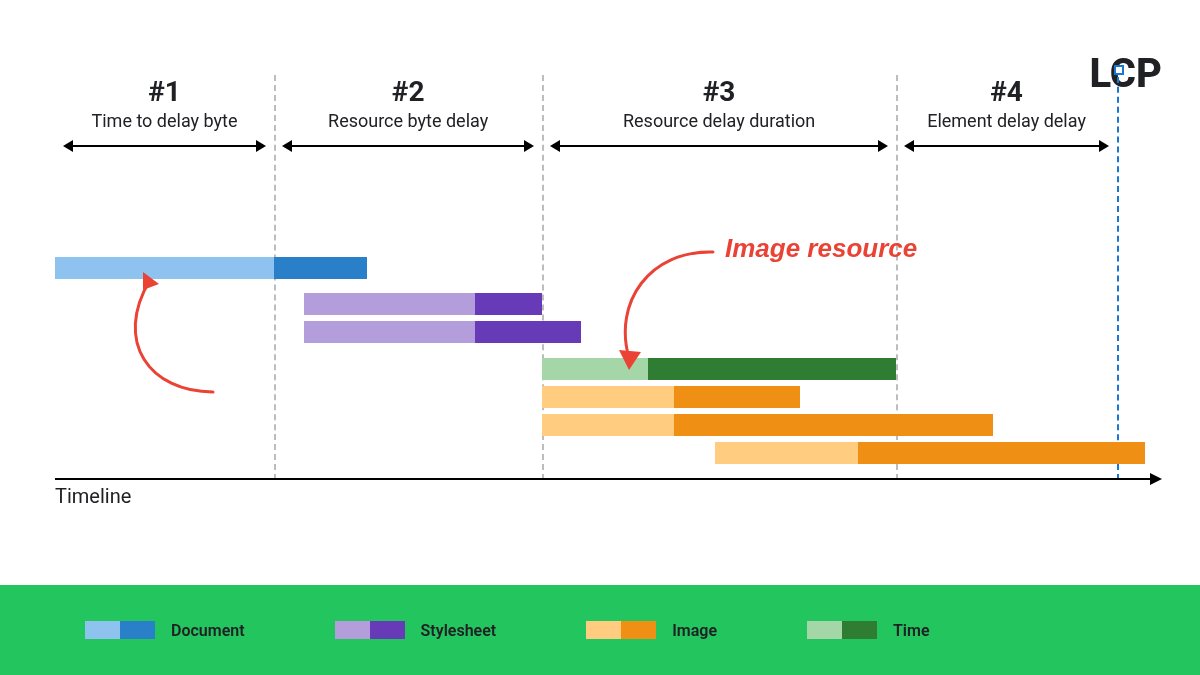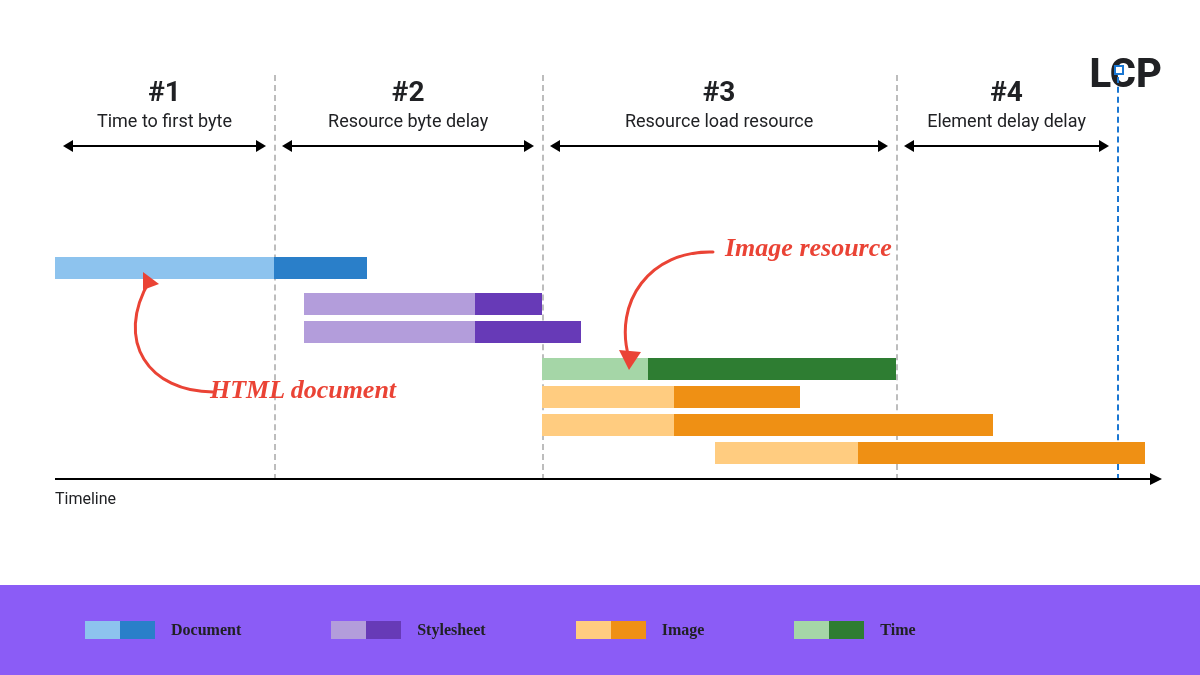--- a/index.html
+++ b/index.html
@@ -113,52 +113,51 @@
     position: absolute; right: -2px; top: -5px;
     width: 0; height: 0;
     border-top: 6px solid transparent;
     border-bottom: 6px solid transparent;
     border-left: 12px solid #000;
   }
   .axis-label {
     position: absolute;
     left: 0;
     bottom: 2px;
-    font-size: 16px;
+    font-size: 20px;
   }
 
   
   .anno {
     position: absolute;
     color: #ea4335;
     font-size: 26px;
     font-style: italic;
-    font-family: Liberation Serif, serif;
+    font-family: Liberation Sans, sans-serif;
     font-weight: 600;
     white-space: nowrap;
   }
   .anno-arrow path {
     stroke: #ea4335;
     stroke-width: 3;
     fill: none;
     stroke-linecap: round;
   }
   .anno-arrow .head { fill: #ea4335; stroke: none; }
 
   
   .legend {
     position: absolute;
     left: 0; right: 0; bottom: 0;
     height: 90px;
-    background: #8b5cf6;
+    background: #22c55e;
     display: flex;
     align-items: center;
     gap: 90px;
     padding-left: 85px;
-    font-family: Liberation Serif, serif;
   }
   .legend .item {
     display: flex; align-items: center; gap: 16px;
     font-size: 16px; font-weight: 600;
   }
   .legend .swatch {
     width: 70px; height: 18px; display: flex;
   }
   .legend .swatch span { width: 50%; height: 100%; }
 </style>
@@ -169,32 +168,32 @@
 
   <div class="lcp-label" style="right:38px; top:18px;margin-top:32px;">LCP</div>
 
   <div class="chart">
 
     <div class="lcp-line" id="lcp-line" style="left: 1062.15px;"></div>
 
     <div id="phases">
         <div class="phase" style="left: 0px; width: 219px;">
           <div class="num">#1</div>
-          <div class="lbl">Time to first byte</div>
+          <div class="lbl">Time to delay byte</div>
           <div class="arrow-line"></div>
         </div>
         <div class="phase" style="left: 219px; width: 268.275px;">
           <div class="num">#2</div>
           <div class="lbl">Resource byte delay</div>
           <div class="arrow-line"></div>
         </div>
         <div class="divider" style="left: 219px;"></div>
         <div class="phase" style="left: 487.275px; width: 353.685px;">
           <div class="num">#3</div>
-          <div class="lbl">Resource load resource</div>
+          <div class="lbl">Resource delay duration</div>
           <div class="arrow-line"></div>
         </div>
         <div class="divider" style="left: 487.275px;"></div>
         <div class="phase" style="left: 840.96px; width: 221.19px;">
           <div class="num">#4</div>
           <div class="lbl">Element delay delay</div>
           <div class="arrow-line"></div>
         </div>
         <div class="divider" style="left: 840.96px;"></div>
       </div>
@@ -227,21 +226,20 @@
         <div class="bar" style="left: 660.285px; top: 367px; width: 429.24px;">
           <div class="light scr-l" style="width:142.35000000000002px"></div>
           <div class="dark scr-d" style="width:286.8900000000001px"></div>
         </div>
       </div>
 
     <svg class="anno-arrow" style="position:absolute; left:40px; top:195px; width:140px; height:135px;">
       <path d="M 118 122 C 55 122 18 72 55 10"></path>
       <polygon class="head" points="48,2 64,14 48,20"></polygon>
     </svg>
-    <div class="anno" style="left:155px; top:300px;">HTML document</div>
 
     <svg class="anno-arrow" style="position:absolute; left:540px; top:165px; width:130px; height:135px;">
       <path d="M 118 12 C 55 10 18 62 34 118"></path>
       <polygon class="head" points="24,110 46,112 34,130"></polygon>
     </svg>
     <div class="anno" style="left:670px; top:158px;">Image resource</div>
 
     <div class="axis"></div>
     <div class="axis-label">Timeline</div>
   </div>

